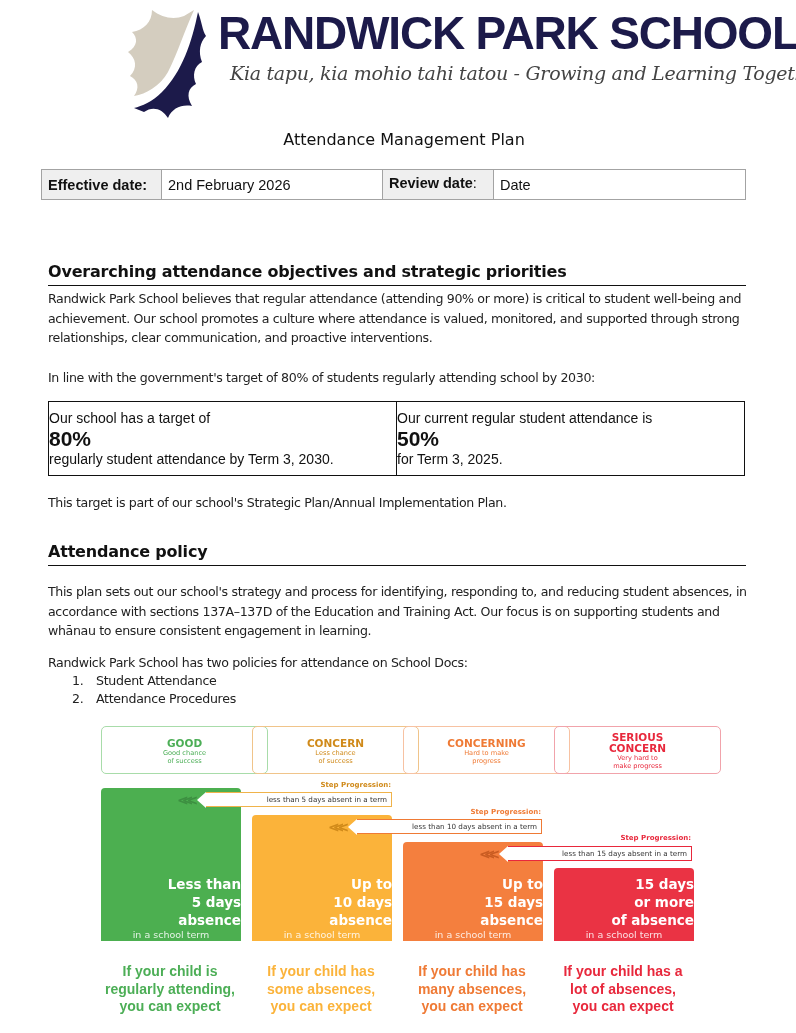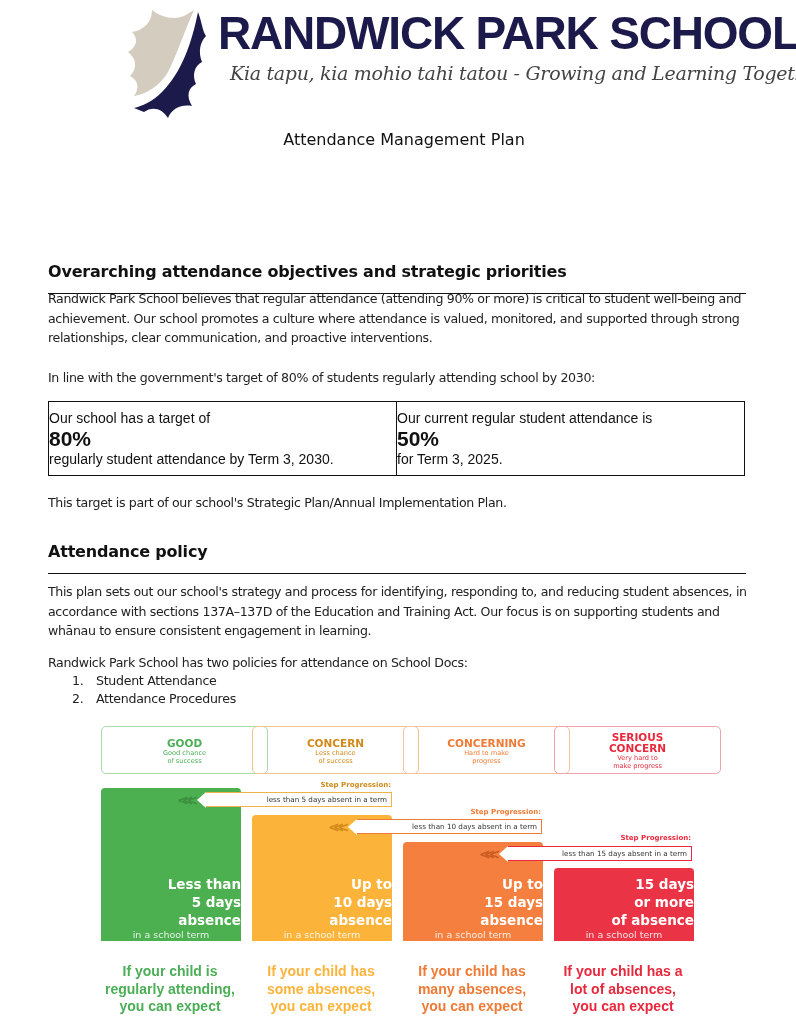--- a/index.html
+++ b/index.html
@@ -15,21 +15,21 @@
 
   table.meta { position: absolute; left: 41px; top: 169px; width: 705px; border-collapse: collapse; font-family: "Liberation Sans", sans-serif; font-size: 14.5px; }
   table.meta td { border: 1px solid #a3a3a3; padding: 0 6px; height: 30px; vertical-align: middle; }
   table.meta td.lbl { background: #efefef; font-weight: bold; }
   table.meta td.lbl .plain { font-weight: normal; }
   table.meta td.c1 { width: 120px; }
   table.meta td.c2 { width: 221px; }
   table.meta td.c3 { width: 111px; }
   table.meta tr.r2 td.c3 { vertical-align: top; padding-top: 5px; }
 
-  .h2 { position: absolute; left: 48px; width: 698px; font-size: 16px; font-weight: bold; color: #111; border-bottom: 1.5px solid #111; padding-bottom: 12px; letter-spacing: -0.2px; }
+  .h2 { position: absolute; left: 48px; width: 698px; font-size: 16px; font-weight: bold; color: #111; border-bottom: 1.5px solid #111; padding-bottom: 4px; letter-spacing: -0.2px; }
   .para { position: absolute; left: 48px; width: 700px; font-size: 12.6px; line-height: 19.5px; color: #222; letter-spacing: -0.35px; }
 
   table.targets { position: absolute; left: 48px; top: 401px; width: 697px; border-collapse: collapse; font-family: "Liberation Sans", sans-serif; }
   table.targets td { border: 1.2px solid #111; text-align: left; height: 74px; width: 50%; font-size: 14px; line-height: 19px; }
   table.targets .big { font-size: 21px; font-weight: bold; line-height: 22px; }
 
   ol.policies { position: absolute; left: 72px; top: 672px; font-size: 12.6px; line-height: 18px; color: #222; list-style: none; letter-spacing: -0.3px; }
   ol.policies li span.num { display: inline-block; width: 24px; }
 
   
@@ -56,20 +56,26 @@
     <path d="M74 8 C66 40, 56 68, 36 88" stroke="#ffffff" stroke-width="2" fill="none"></path>
   </svg>
   <div class="name">RANDWICK PARK SCHOOL</div>
   <div class="motto">Kia tapu, kia mohio tahi tatou - Growing and Learning Together</div>
 </div>
 
 <div class="doc-title">Attendance Management Plan</div>
 
 <table class="meta">
   <tbody>
+  <tr class="r2">
+    <td class="lbl c1">Effective date:</td>
+    <td class="c2">2nd February 2026</td>
+    <td class="lbl c3"><span>Review date</span><span class="plain">:</span></td>
+    <td>Date</td>
+  </tr>
 </tbody>
   </table>
 
 <div class="h2" style="top:262px;">Overarching attendance objectives and strategic priorities</div>
 <div class="para" style="top:289px;">Randwick Park School believes that regular attendance (attending 90% or more) is critical to student well-being and achievement.  Our school promotes a culture where attendance is valued, monitored, and supported through strong relationships, clear communication, and proactive interventions.</div>
 <div class="para" style="top:368px;">In line with the government's target of 80% of students regularly attending school by 2030:</div>
 
 <table class="targets">
   <tbody>
       <tr>

